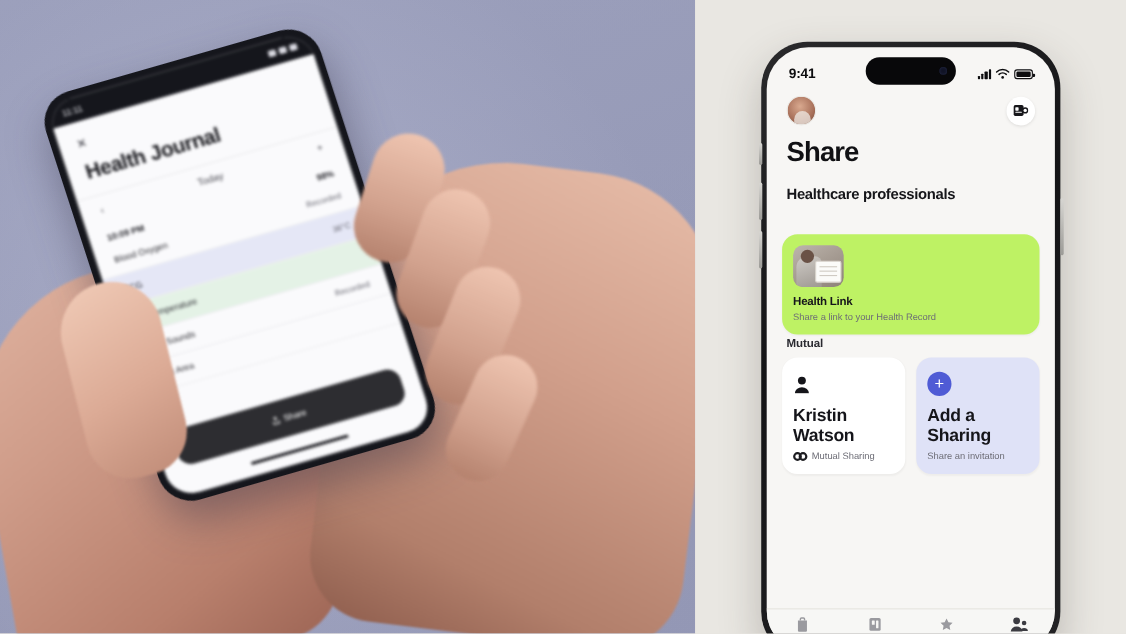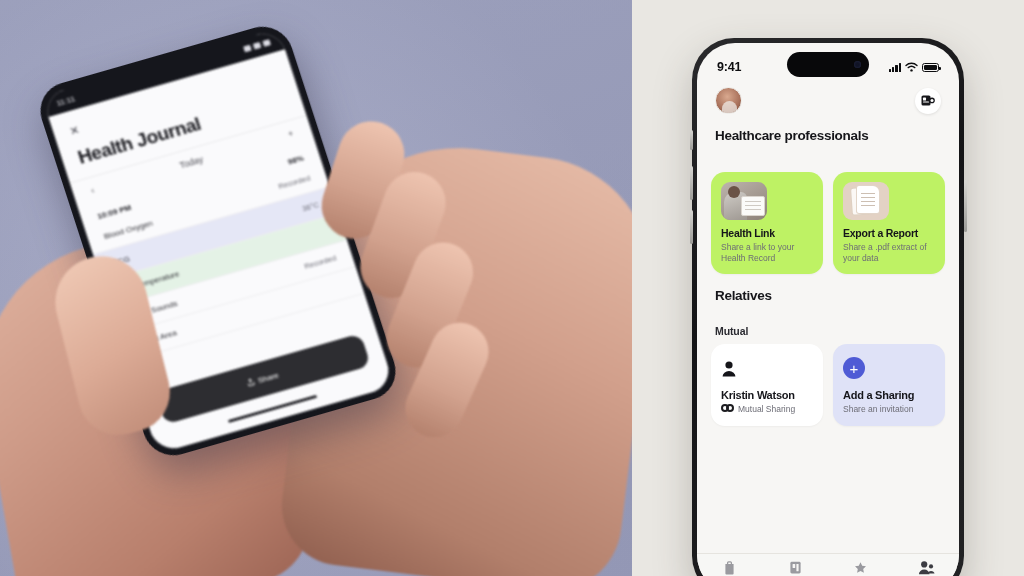--- a/index.html
+++ b/index.html
@@ -298,22 +298,22 @@
     flex: 1; background: #ffffff; border-radius: 14px; padding: 11px 10px 12px;
     box-shadow: 0 1px 2px rgba(0,0,0,0.04);
   }
   .relcard.add { background: #dfe2f7; }
   .rel-ico { height: 26px; margin-bottom: 8px; display: flex; align-items: center; }
   .plus-circle {
     width: 22px; height: 22px; border-radius: 50%; background: #4f5bd5;
     display: flex; align-items: center; justify-content: center;
     color: #fff; font-size: 15px; line-height: 1; font-weight: 400;
   }
-  .rel-name { font-size: 11px; font-weight: 700; color: #15151a; letter-spacing: -0.25px; }
-  .rel-meta { font-size: 8.5px; color: #6d6d76; margin-top: 3px; display: flex; align-items: flex-start; gap: 4px; }
+  .rel-name { font-size: 16px; font-weight: 700; color: #15151a; letter-spacing: -0.25px; }
+  .rel-meta { font-size: 8.5px; color: #6d6d76; margin-top: 3px; display: flex; align-items: flex-end; gap: 4px; }
   .mutual-ico { display: flex; }
   .mutual-ico i {
     width: 8px; height: 8px; border: 2px solid #1c1c20; border-radius: 50%; display: block;
   }
   .mutual-ico i:last-child { margin-left: -3px; }
 
   
   .tabbar {
     position: absolute; left: 0; right: 0; bottom: 0; height: 40px;
     background: rgba(247,246,244,0.94);
@@ -432,45 +432,37 @@
             <svg width="14" height="11" viewBox="0 0 14 11">
               <rect x="0.5" y="0.5" width="9" height="10" rx="1.6" fill="#17171b"></rect>
               <rect x="2" y="2.6" width="3" height="3" rx="0.6" fill="#fff"></rect>
               <rect x="2" y="6.6" width="6" height="1" rx="0.5" fill="#fff"></rect>
               <circle cx="11" cy="5.4" r="2.8" fill="#17171b"></circle>
               <circle cx="11" cy="5.4" r="1.5" fill="#fff"></circle>
             </svg>
           </div>
         </div>
 
+        <div class="page-title">Share</div>
 
         <div class="section-head">Healthcare professionals</div>
 
 
         <div class="cardrow">
           <div class="card">
             <div class="card-thumb thumb-health">
               <div class="th-person"></div>
               <div class="th-head"></div>
               <div class="th-screen"></div>
             </div>
             <div class="card-title">Health Link</div>
             <div class="card-sub">Share a link to your Health Record</div>
           </div>
-          <div class="card">
-            <div class="card-thumb thumb-report">
-              <div class="rep-doc"></div>
-              <div class="rep-doc2"></div>
-            </div>
-            <div class="card-title">Export a Report</div>
-            <div class="card-sub">Share a .pdf extract of your data</div>
-          </div>
-        </div>
-
-        <div class="section-head">Relatives</div>
+        </div>
+
         <div class="section-sub">Mutual</div>
 
         <div class="relrow">
           <div class="relcard">
             <div class="rel-ico">
               <svg width="16" height="17" viewBox="0 0 16 17">
                 <circle cx="8" cy="5" r="3.6" fill="#15151a"></circle>
                 <path d="M1.6 16.5 a6.4 5.4 0 0 1 12.8 0 z" fill="#15151a"></path>
               </svg>
             </div>

